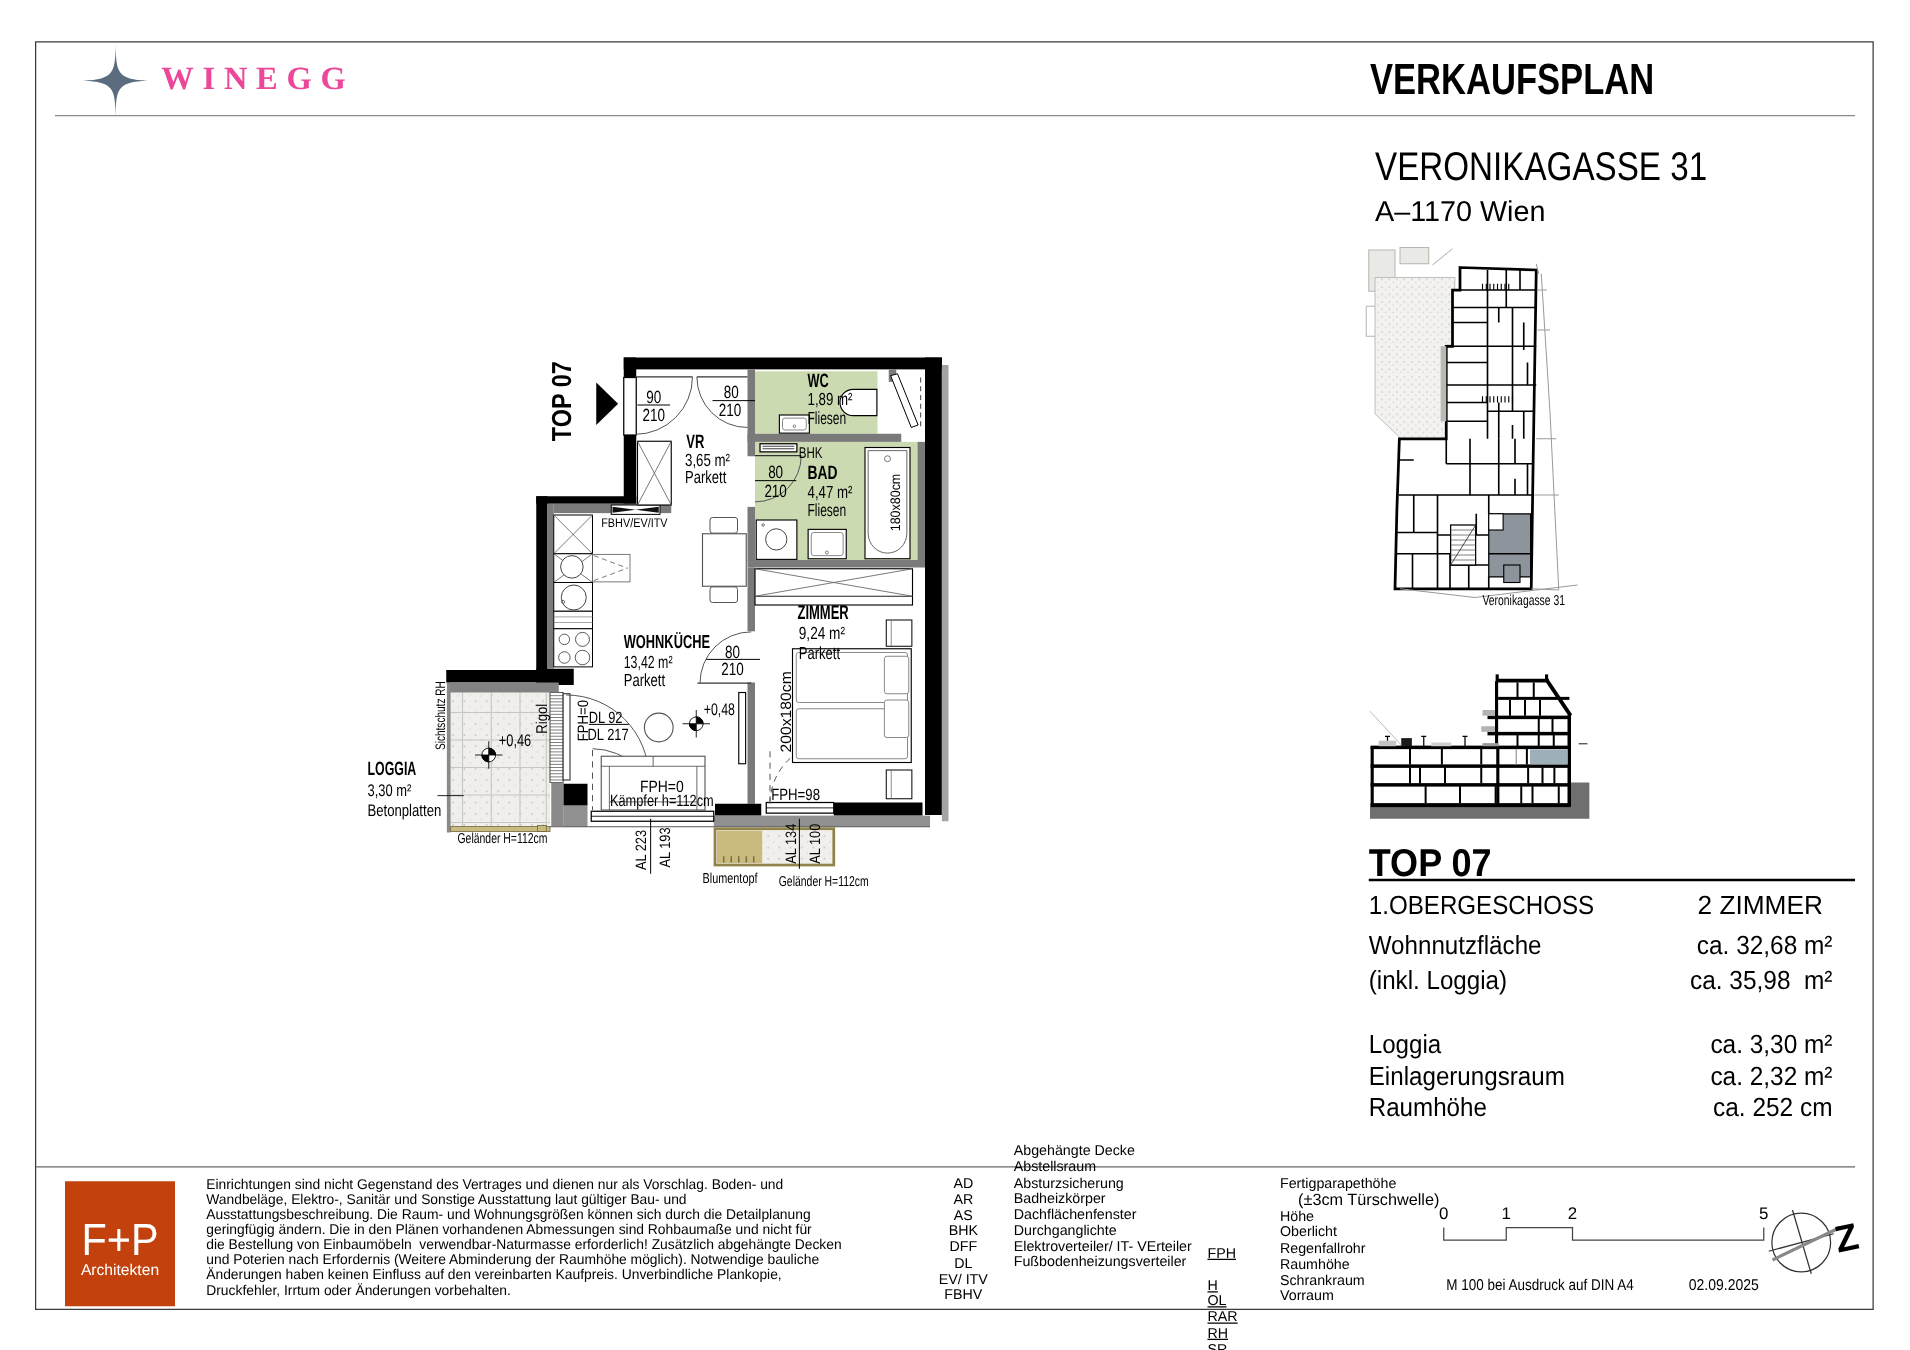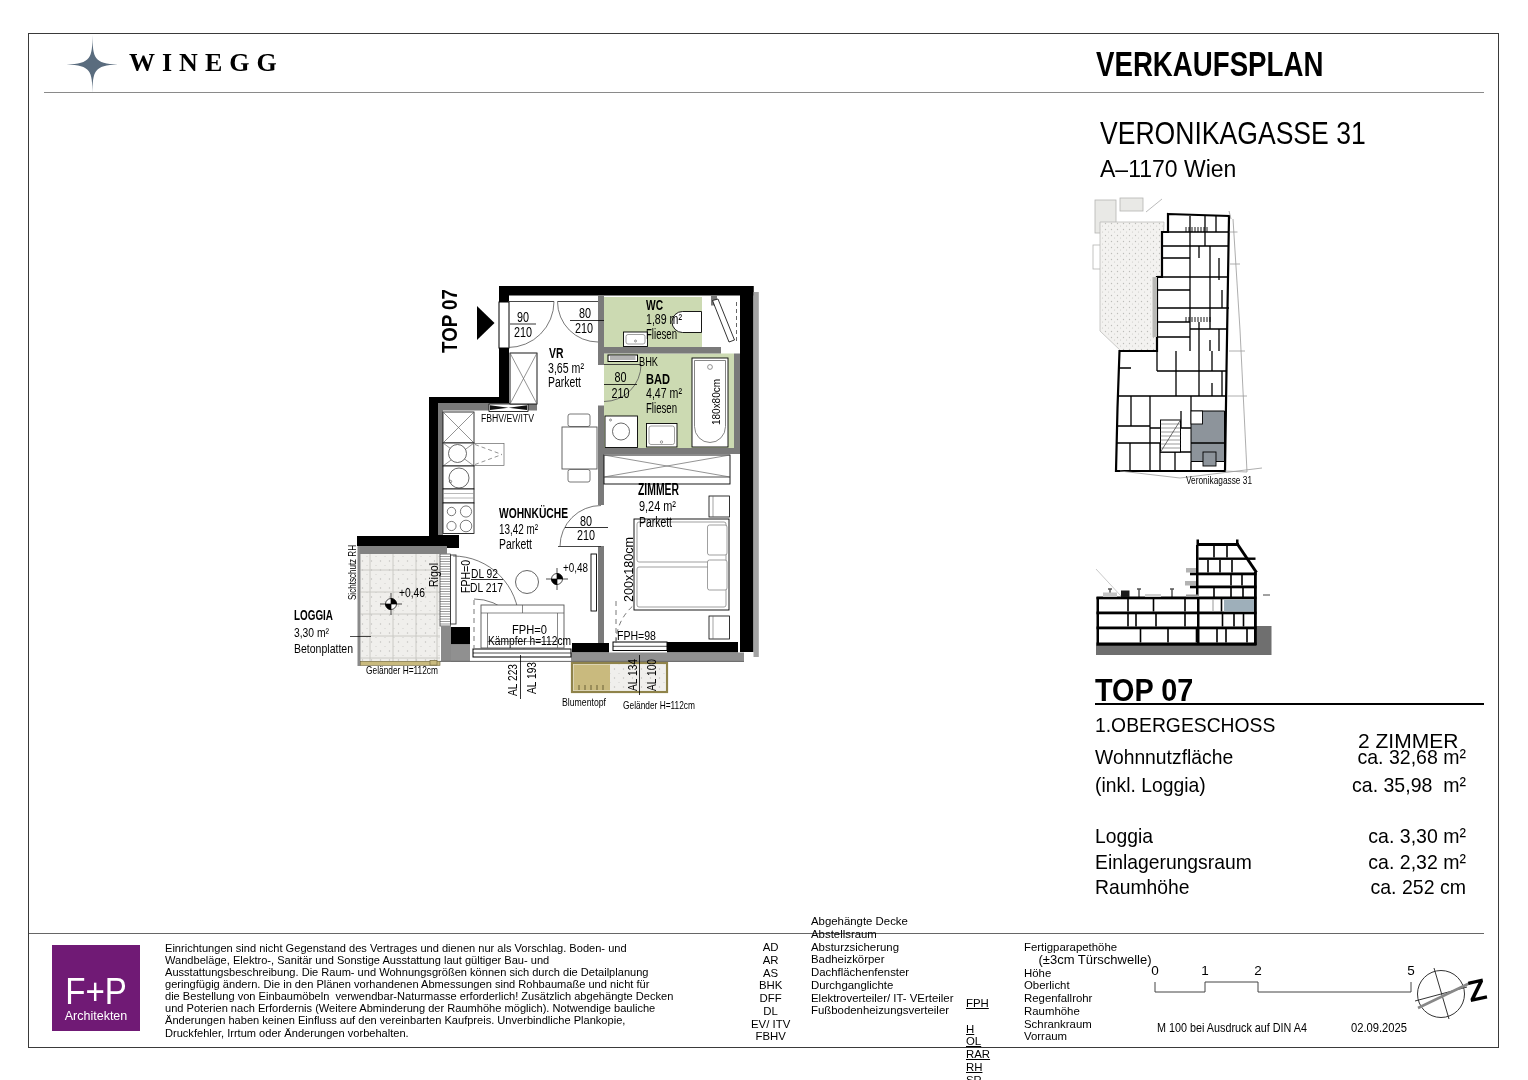--- a/index.html
+++ b/index.html
@@ -10,48 +10,48 @@
 </style>
 </head>
 <body>
 
 <div class="abs" style="left:28px;top:33px;width:1469px;height:1013px;border:1.5px solid #3a3a3a;"></div>
 
 <svg class="abs" style="left:60px;top:32px;" width="70" height="65" viewBox="0 0 70 65">
 <path d="M32.5,3 C32.8,26 33.8,31.6 58,32.5 C33.8,33.4 32.8,39 32.5,62 C32.2,39 31.2,33.4 6.5,32.5 C31.2,31.6 32.2,26 32.5,3 Z" fill="#5a6c7e"></path>
 </svg>
 
-<div class="abs" style="left:129px;top:48px;font-family:'Liberation Serif',serif;font-weight:bold;font-size:26px;letter-spacing:7px;color:#000000;">WINEGG</div>
+<div class="abs" style="left:129px;top:48px;font-family:'Liberation Serif',serif;font-weight:bold;font-size:26px;letter-spacing:7px;color:#ec4899;">WINEGG</div>
 
 <div class="abs" style="left:44px;top:92px;width:1440px;height:1.2px;background:#8a8a8a;"></div>
 
 <div class="abs" style="left:1096px;top:44px;font-size:35px;font-weight:bold;letter-spacing:0px;transform:scaleX(0.79);transform-origin:0 0;white-space:nowrap;">VERKAUFSPLAN</div>
 
 <div class="abs" style="left:1100px;top:115px;font-size:32px;transform:scaleX(0.83);transform-origin:0 0;white-space:nowrap;">VERONIKAGASSE 31</div>
 <div class="abs" style="left:1100px;top:156px;font-size:23px;transform:scaleX(1);transform-origin:0 0;white-space:nowrap;">A–1170 Wien</div>
 
 <div class="abs" style="left:1095px;top:673px;font-size:31px;font-weight:bold;transform:scaleX(0.93);transform-origin:0 0;white-space:nowrap;">TOP 07</div>
 <div class="abs" style="left:1095px;top:703px;width:389px;height:2px;background:#000;"></div>
 <div class="abs" style="left:1095px;top:713px;font-size:21px;transform:scaleX(0.92);transform-origin:0 0;white-space:nowrap;">1.OBERGESCHOSS</div>
-<div class="abs" style="left:1358px;top:713px;font-size:21px;transform:scaleX(1.0);transform-origin:0 0;white-space:nowrap;margin-top:16px;">2 ZIMMER</div>
+<div class="abs" style="left:1358px;top:713px;font-size:21px;transform:scaleX(1.0);transform-origin:0 0;white-space:nowrap;">2 ZIMMER</div>
 
 <div class="abs" style="left:1095px;top:745px;font-size:21px;transform:scaleX(0.92);transform-origin:0 0;white-space:nowrap;">Wohnnutzfläche</div>
 <div class="abs" style="left:1095px;top:773px;font-size:21px;transform:scaleX(0.92);transform-origin:0 0;white-space:nowrap;">(inkl. Loggia)</div>
 <div class="abs" style="left:1266px;top:745px;width:200px;text-align:right;font-size:21px;transform:scaleX(0.93);transform-origin:100% 0;white-space:nowrap;">ca. 32,68 m²</div>
 <div class="abs" style="left:1266px;top:773px;width:200px;text-align:right;font-size:21px;transform:scaleX(0.93);transform-origin:100% 0;white-space:nowrap;">ca. 35,98&nbsp;&nbsp;m²</div>
 <div class="abs" style="left:1095px;top:824px;font-size:21px;transform:scaleX(0.92);transform-origin:0 0;white-space:nowrap;">Loggia</div>
 <div class="abs" style="left:1266px;top:824px;width:200px;text-align:right;font-size:21px;transform:scaleX(0.93);transform-origin:100% 0;white-space:nowrap;">ca. 3,30 m²</div>
 <div class="abs" style="left:1095px;top:850px;font-size:21px;transform:scaleX(0.92);transform-origin:0 0;white-space:nowrap;">Einlagerungsraum</div>
 <div class="abs" style="left:1266px;top:850px;width:200px;text-align:right;font-size:21px;transform:scaleX(0.93);transform-origin:100% 0;white-space:nowrap;">ca. 2,32 m²</div>
 <div class="abs" style="left:1095px;top:875px;font-size:21px;transform:scaleX(0.92);transform-origin:0 0;white-space:nowrap;">Raumhöhe</div>
 <div class="abs" style="left:1266px;top:875px;width:200px;text-align:right;font-size:21px;transform:scaleX(0.93);transform-origin:100% 0;white-space:nowrap;">ca. 252 cm</div>
 
 <div class="abs" style="left:29px;top:933px;width:1455px;height:1px;background:#666;"></div>
 
-<div class="abs" style="left:52px;top:945px;width:88px;height:86px;background:#701a75;">
+<div class="abs" style="left:52px;top:945px;width:88px;height:100px;background:#c2410c;">
   <div class="abs" style="left:0;top:26px;width:88px;text-align:center;color:#fff;font-size:36px;letter-spacing:0px;transform:scaleX(0.92);transform-origin:50% 0;">F+P</div>
   <div class="abs" style="left:0;top:64px;width:88px;text-align:center;color:#fff;font-size:12.5px;">Architekten</div>
 </div>
 
 <div class="abs" style="left:165px;top:941.5px;font-size:11.3px;line-height:12.15px;white-space:nowrap;transform:scaleX(0.98);transform-origin:0 0;">Einrichtungen sind nicht Gegenstand des Vertrages und dienen nur als Vorschlag. Boden- und<br>Wandbeläge, Elektro-, Sanitär und Sonstige Ausstattung laut gültiger Bau- und<br>Ausstattungsbeschreibung. Die Raum- und Wohnungsgrößen können sich durch die Detailplanung<br>geringfügig ändern. Die in den Plänen vorhandenen Abmessungen sind Rohbaumaße und nicht für<br>die Bestellung von Einbaumöbeln&nbsp; verwendbar-Naturmasse erforderlich! Zusätzlich abgehängte Decken<br>und Poterien nach Erfordernis (Weitere Abminderung der Raumhöhe möglich). Notwendige bauliche<br>Änderungen haben keinen Einfluss auf den vereinbarten Kaufpreis. Unverbindliche Plankopie,<br>Druckfehler, Irrtum oder Änderungen vorbehalten.</div>
 
 <div class="abs" style="left:751px;top:941px;font-size:11.4px;line-height:12.75px;text-align:center;">AD<br>AR<br>AS<br>BHK<br>DFF<br>DL<br>EV/ ITV<br>FBHV</div>
 <div class="abs" style="left:811px;top:915px;font-size:11.4px;line-height:12.75px;">Abgehängte Decke<br>Abstellsraum<br>Absturzsicherung<br>Badheizkörper<br>Dachflächenfenster<br>Durchganglichte<br>Elektroverteiler/ IT- VErteiler<br>Fußbodenheizungsverteiler</div>
 <div class="abs" style="left:966px;top:997px;font-size:11.4px;line-height:12.75px;text-decoration:underline;">FPH<br><br>H<br>OL<br>RAR<br>RH<br>SR<br>VR</div>
 <div class="abs" style="left:1024px;top:941px;font-size:11.4px;line-height:12.75px;">Fertigparapethöhe<br><span style="font-size:13px;">&nbsp;&nbsp;&nbsp;&nbsp;(±3cm Türschwelle)</span><br>Höhe<br>Oberlicht<br>Regenfallrohr<br>Raumhöhe<br>Schrankraum<br>Vorraum</div>

